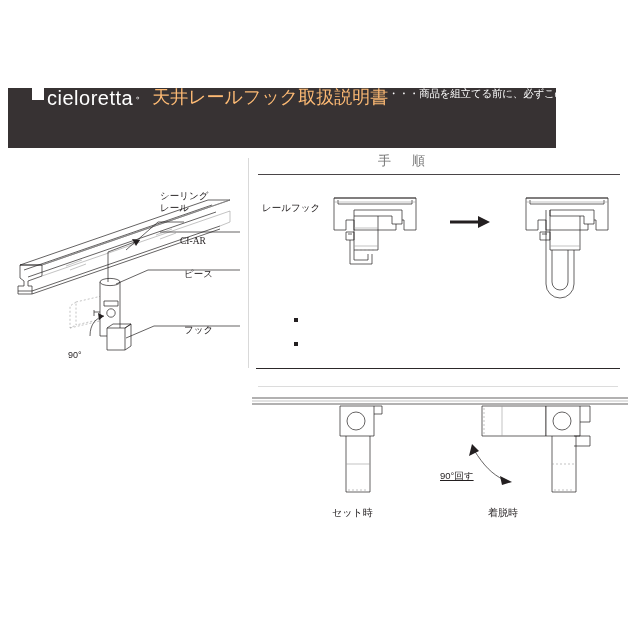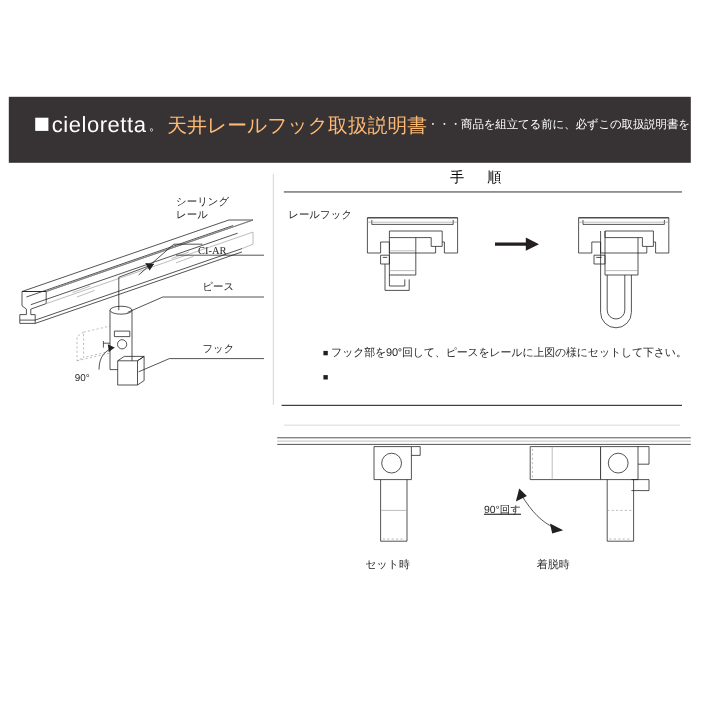--- a/index.html
+++ b/index.html
@@ -21,25 +21,25 @@
     width: 640px;
     height: 640px;
     background: #fff;
   }
 
   
   .header-band {
     position: absolute;
     left: 8px;
     top: 88px;
-    width: 620px;
+    width: 548px;
     height: 60px;
     background: #373233;
     display: flex;
-    align-items: center;
+    align-items: flex-start;
     box-sizing: border-box;
     padding: 0 0 8px 24px;
   }
   .brand-square {
     width: 12px;
     height: 12px;
     background: #ffffff;
     display: inline-block;
     margin-right: 3px;
     margin-bottom: 3px;
@@ -106,22 +106,21 @@
     width: 382px;
     height: 170px;
   }
 
   .section-title {
     position: absolute;
     left: 128px;
     top: 0px;
     font-size: 13px;
     letter-spacing: 4px;
-    color: #000000;
-    margin-left: 31px;
+    color: #737373;
   }
   .rule-dark {
     position: absolute;
     left: 8px;
     top: 22px;
     width: 362px;
     height: 1px;
     background: #4a4547;
   }
   .rule-dark-2 {
@@ -141,20 +140,21 @@
     background: #dcdcdc;
   }
 
   
   .lbl {
     position: absolute;
     font-size: 9.5px;
     color: #231f20;
     white-space: nowrap;
     line-height: 1.25;
+    margin-top: 12px;
   }
   .lbl-en {
     font-family: "Liberation Serif", "DejaVu Serif", serif;
     font-size: 9.5px;
   }
   .lbl-deg {
     font-size: 9px;
   }
   .bullet-line {
     position: absolute;
@@ -320,21 +320,21 @@
 
         <path class="ln" d="M290,44 L300,44 L300,52 L290,52 Z"></path>
         <path class="ln" d="M292,46 L297,46"></path>
 
         <path class="ln" d="M296,22 L296,96 A14,14 0 0 0 324,96 L324,62"></path>
         <path class="ln" d="M302,62 L302,94 A8,8 0 0 0 318,94 L318,62"></path>
       </g>
     </svg>
 
     <div class="bullet-line" style="left:44px; top:162px;">
-      <span class="bullet-sq"></span><span>フック部を90°回して、ピースをレールに上図の様にセットして下さい。</span>
+      <span class="bullet-sq"></span>
     </div>
     <div class="bullet-line" style="left:44px; top:186px;">
       <span class="bullet-sq"></span>
     </div>
   </div>
 
   <div class="panel-right-bottom">
 
     <div class="rule-dark-2"></div>
     <div class="rule-light"></div>

